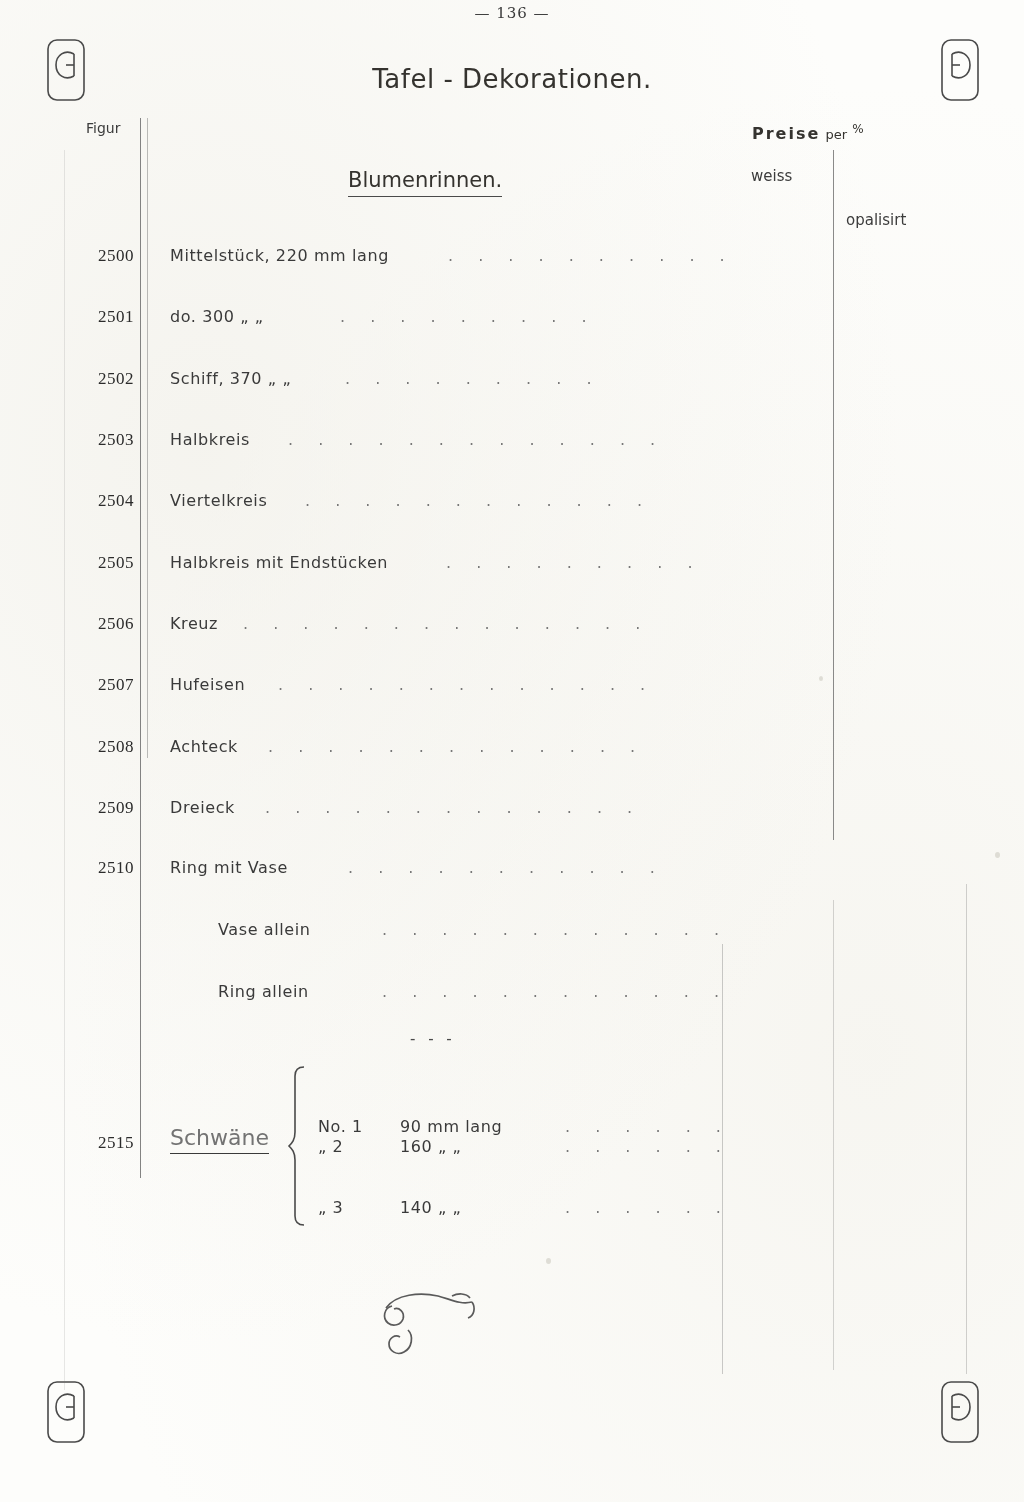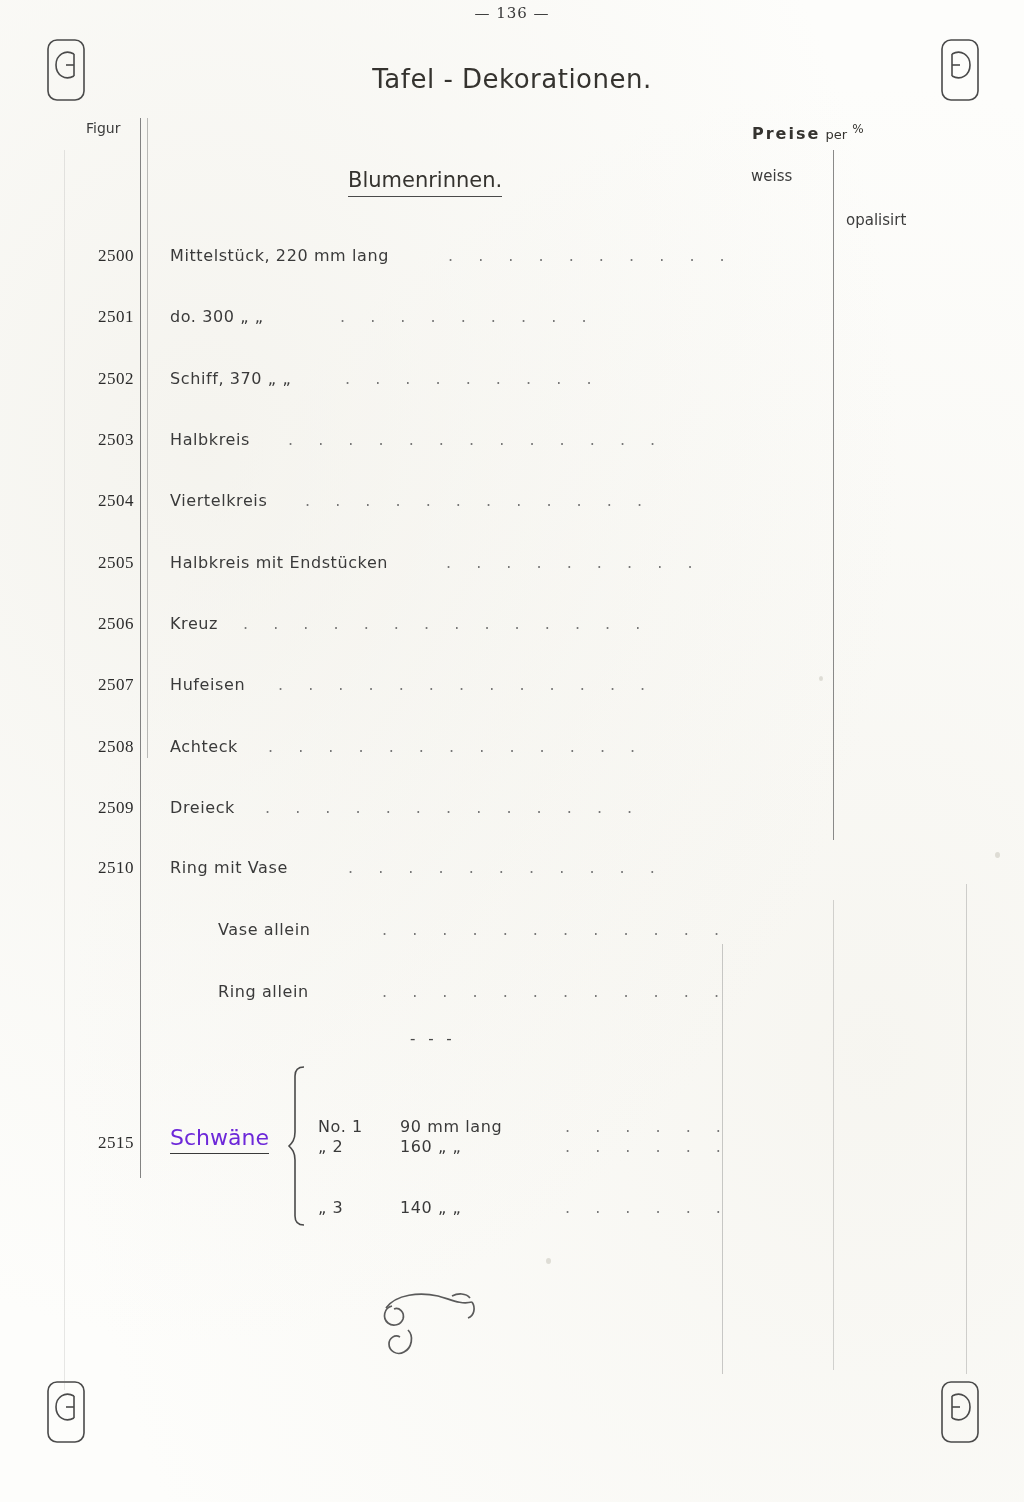--- a/index.html
+++ b/index.html
@@ -173,21 +173,21 @@
     letter-spacing: 0.6px;
     white-space: nowrap;
   }
 
   
   .group-label {
     position: absolute;
     left: 170px;
     top: 1125px;
     font-size: 22px;
-    color: #6d28d9;
+    color: #737373;
     font-family: "DejaVu Sans", sans-serif;
     padding-bottom: 3px;
     border-bottom: 1.6px solid #3a3a3a;
   }
   .brace {
     position: absolute;
     left: 288px;
     top: 1065px;
     width: 22px;
     height: 166px;

